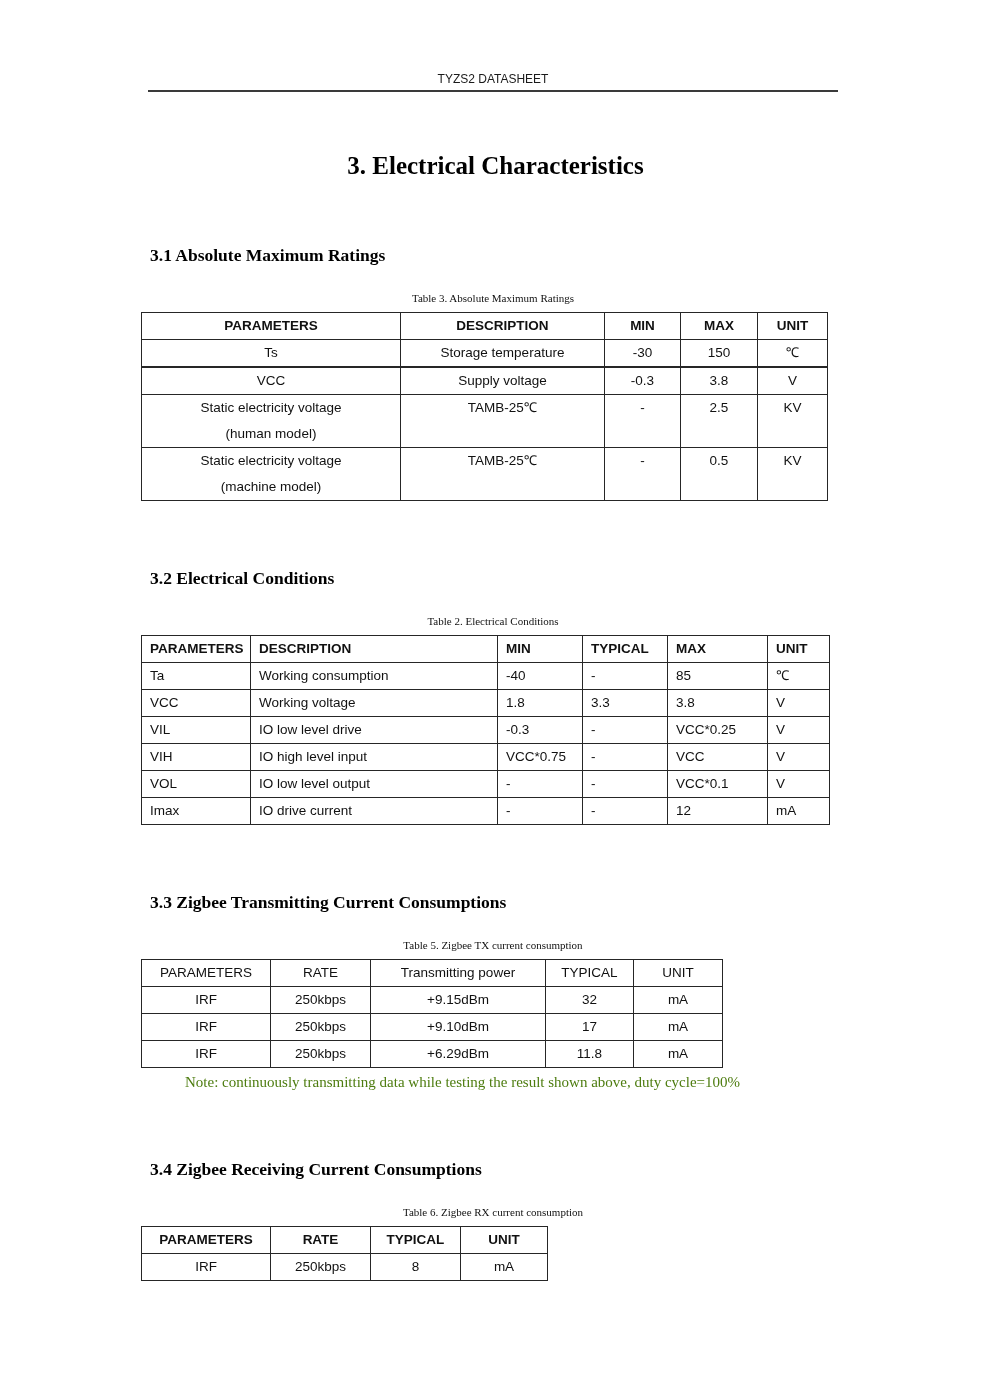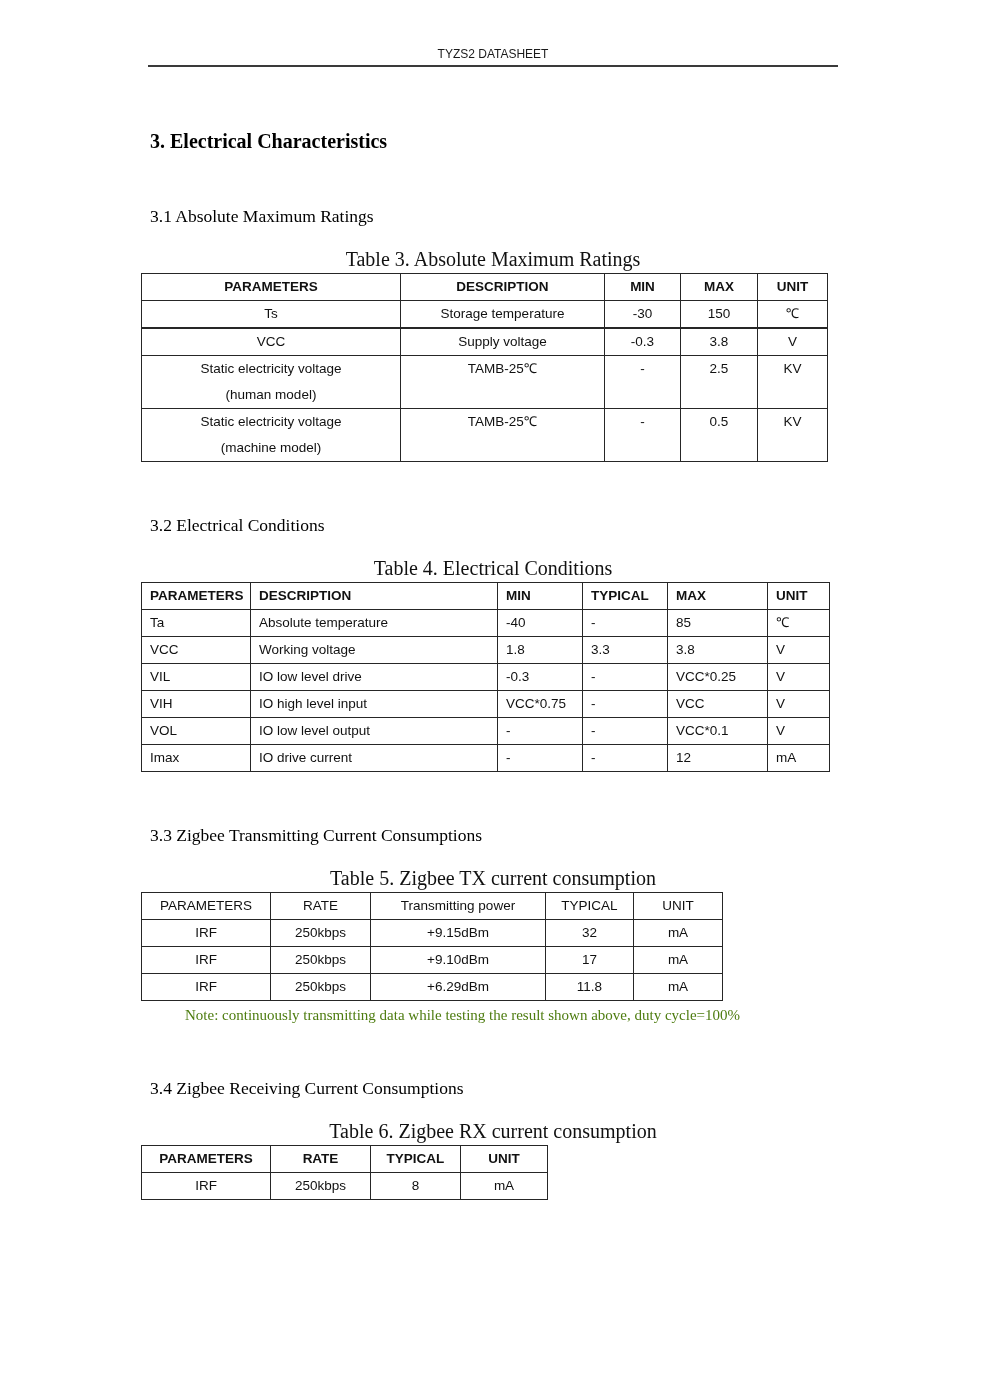--- a/index.html
+++ b/index.html
@@ -12,57 +12,58 @@
     height: 1400px;
     overflow: hidden;
     font-family: "Liberation Sans", sans-serif;
     color: #111;
   }
   .content {
     margin-left: 141px;
     width: 700px;
   }
   .doc-header {
-    padding-top: 46px;
+    padding-top: 71px;
   }
   .doc-header-title {
     margin-left: 7px;
     width: 690px;
     text-align: center;
     font-family: "Liberation Sans", sans-serif;
     font-size: 12px;
     line-height: 16px;
     color: #1a1a1a;
   }
   .doc-header-rule {
     margin-left: 7px;
     width: 690px;
     margin-top: 3px;
     border-top: 2px solid #3a3a3a;
     height: 0;
   }
   h1.main-heading {
     font-family: "Liberation Serif", serif;
     font-weight: bold;
-    font-size: 20px;
+    font-size: 25px;
     line-height: 24px;
     color: #000;
     margin: 62px 0 0 9px;
+    text-align: center;
   }
   .section-heading {
     font-family: "Liberation Serif", serif;
-    font-weight: normal;
+    font-weight: bold;
     font-size: 17.5px;
     line-height: 22px;
     color: #000;
-    margin: 52px 0 24px 9px;
+    margin: 66px 0 24px 9px;
   }
   .table-caption {
     font-family: "Liberation Serif", serif;
-    font-size: 20px;
+    font-size: 11px;
     line-height: 16px;
     color: #111;
     margin-left: 7px;
     width: 690px;
     text-align: center;
     margin-bottom: 6px;
   }
   table.data-table {
     border-collapse: collapse;
     table-layout: fixed;
@@ -171,21 +172,21 @@
                 <td>TAMB-25℃</td>
                 <td>-</td>
                 <td>0.5</td>
                 <td>KV</td>
               </tr>
             </tbody>
           </table>
         </div>
         <div class="section">
           <h2 class="section-heading">3.2 Electrical Conditions</h2>
-          <div class="table-caption">Table 4. Electrical Conditions</div>
+          <div class="table-caption">Table 2. Electrical Conditions</div>
           <table class="data-table align-left">
             <colgroup>
               <col style="width: 109px;">
               <col style="width: 247px;">
               <col style="width: 85px;">
               <col style="width: 85px;">
               <col style="width: 100px;">
               <col style="width: 62px;">
             </colgroup>
             <thead>
@@ -194,21 +195,21 @@
                 <th>DESCRIPTION</th>
                 <th>MIN</th>
                 <th>TYPICAL</th>
                 <th>MAX</th>
                 <th>UNIT</th>
               </tr>
             </thead>
             <tbody>
               <tr>
                 <td>Ta</td>
-                <td>Absolute temperature</td>
+                <td>Working consumption</td>
                 <td>-40</td>
                 <td>-</td>
                 <td>85</td>
                 <td>℃</td>
               </tr>
               <tr>
                 <td>VCC</td>
                 <td>Working voltage</td>
                 <td>1.8</td>
                 <td>3.3</td>

